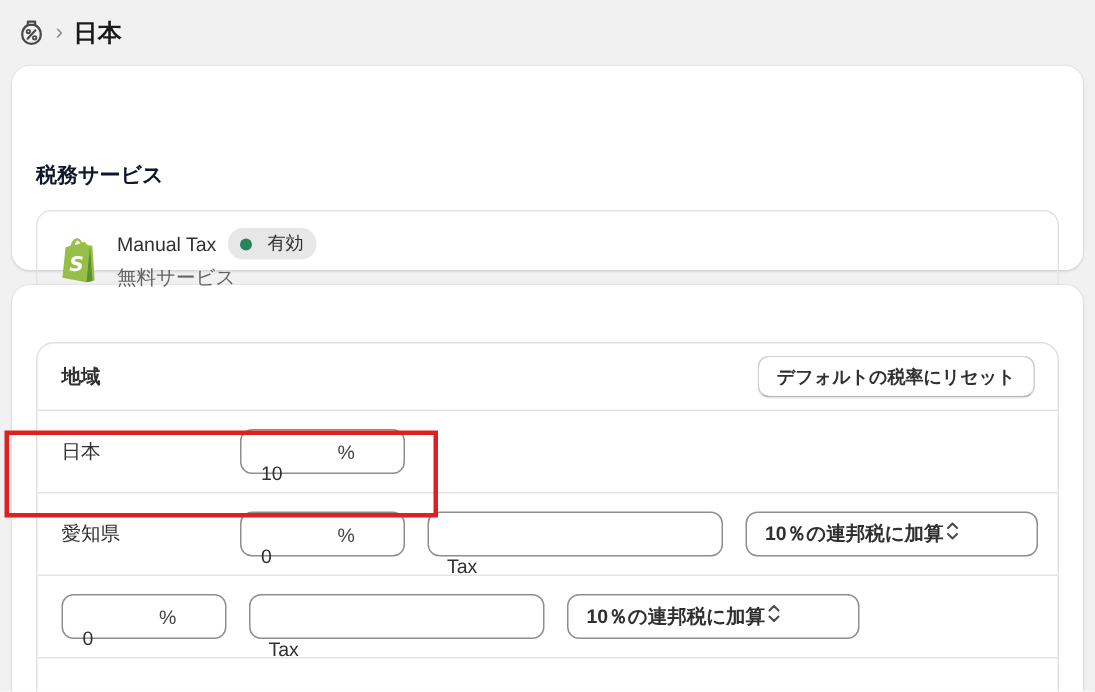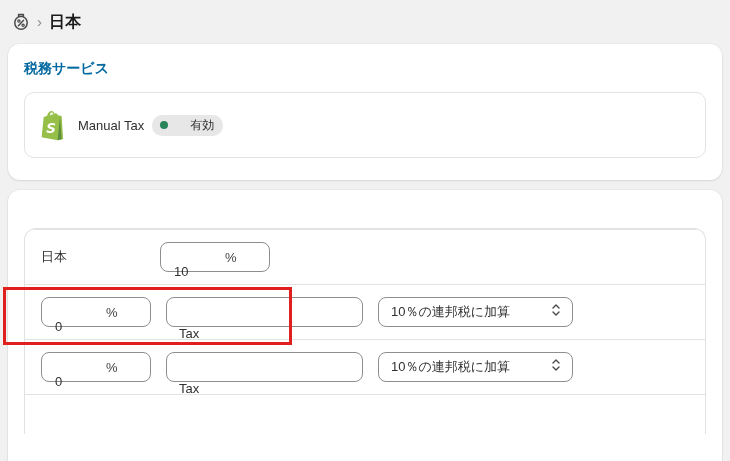--- a/index.html
+++ b/index.html
@@ -22,40 +22,40 @@
   .crumb-sep { color: #8a8a8a; font-size: 15px; margin: 0 7px 2px 5px; }
   .crumb-title { font-size: 16px; font-weight: 700; color: #1a1a1a; letter-spacing: .2px; }
 
   
   .card {
     background: #ffffff;
     border-radius: 12px;
     margin: 0 8px;
     box-shadow: 0 1px 2px rgba(26,26,26,.09), 0 0 0 1px rgba(0,0,0,.03);
   }
-  .card-heading { font-size: 14px; font-weight: 700; color: #0369a1; }
+  .card-heading { font-size: 14px; font-weight: 700; color: #0f172a; margin-top: 48px; }
 
   .card-tax-service { height: 136px; padding: 16px; }
   .provider-box {
     margin-top: 14px;
     height: 66px;
     border: 1px solid #e3e3e3;
     border-radius: 10px;
     display: flex;
     align-items: center;
     padding: 0 14px;
   }
   .provider-logo { width: 27px; height: 31px; flex: 0 0 auto; margin-right: 12px; }
   .provider-lines { display: flex; flex-direction: column; gap: 3px; }
   .provider-top { display: flex; align-items: center; gap: 8px; }
   .provider-name { font-size: 13px; font-weight: 500; color: #303030; }
   .badge {
     display: inline-flex;
     align-items: center;
-    gap: 22px;
+    gap: 10px;
     background: #e7e7e7;
     border-radius: 10px;
     padding: 2px 9px 2px 8px;
     font-size: 12px;
     color: #303030;
   }
   .badge-dot { width: 8px; height: 8px; border-radius: 50%; background: #29845A; }
   .provider-sub { font-size: 13px; color: #616161; }
 
   .card-base-tax { margin-top: 10px; height: 420px; padding: 16px; }
@@ -122,21 +122,21 @@
   .name-field input {
     border: none; outline: none; background: transparent;
     width: 170px; padding-left: 12px;
     font-family: inherit; font-size: 13px; color: #303030; margin-top: 43px;
   }
 
   .select-field {
     width: 195px; margin-left: 15px; flex: 0 0 auto;
     padding: 0 10px 0 12px;
     cursor: pointer;
-    justify-content: space-between;
+    font-weight: bold;
   }
   .select-text { font-size: 13px; color: #303030; white-space: nowrap; }
 
   
   .highlight-box {
     position: absolute;
     left: 3px; top: 287px;
     width: 289px; height: 58px;
     border: 3px solid #e0201e;
     pointer-events: none;
@@ -171,37 +171,43 @@
       </svg>
     </span>
     <span class="provider-lines">
       <span class="provider-top">
         <span class="provider-name">Manual Tax</span>
         <span class="badge">
           <span class="badge-dot"></span>
           <span>有効</span>
         </span>
       </span>
+      <span class="provider-sub">無料サービス</span>
     </span>
   </div>
 </div>
 
 <div class="card card-base-tax">
 
   <div class="rates-table">
+    <div class="table-head">
+      <span class="col-label">地域</span>
+      <button class="reset-btn">デフォルトの税率にリセット</button>
+    </div>
 
     <div class="t-row">
       <span class="region-label">日本</span>
       <span class="field pct-field">
         <input type="text" value="10" style="">
         <span class="pct-suffix">%</span>
       </span>
     </div>
 
     <div class="t-row">
+      <span class="region-label">愛知県</span>
       <span class="field pct-field">
         <input type="text" value="0" style="">
         <span class="pct-suffix">%</span>
       </span>
       <span class="field name-field">
         <input type="text" value="Tax" style="">
       </span>
       <span class="field select-field">
         <span class="select-text">10％の連邦税に加算</span>
         <span>

